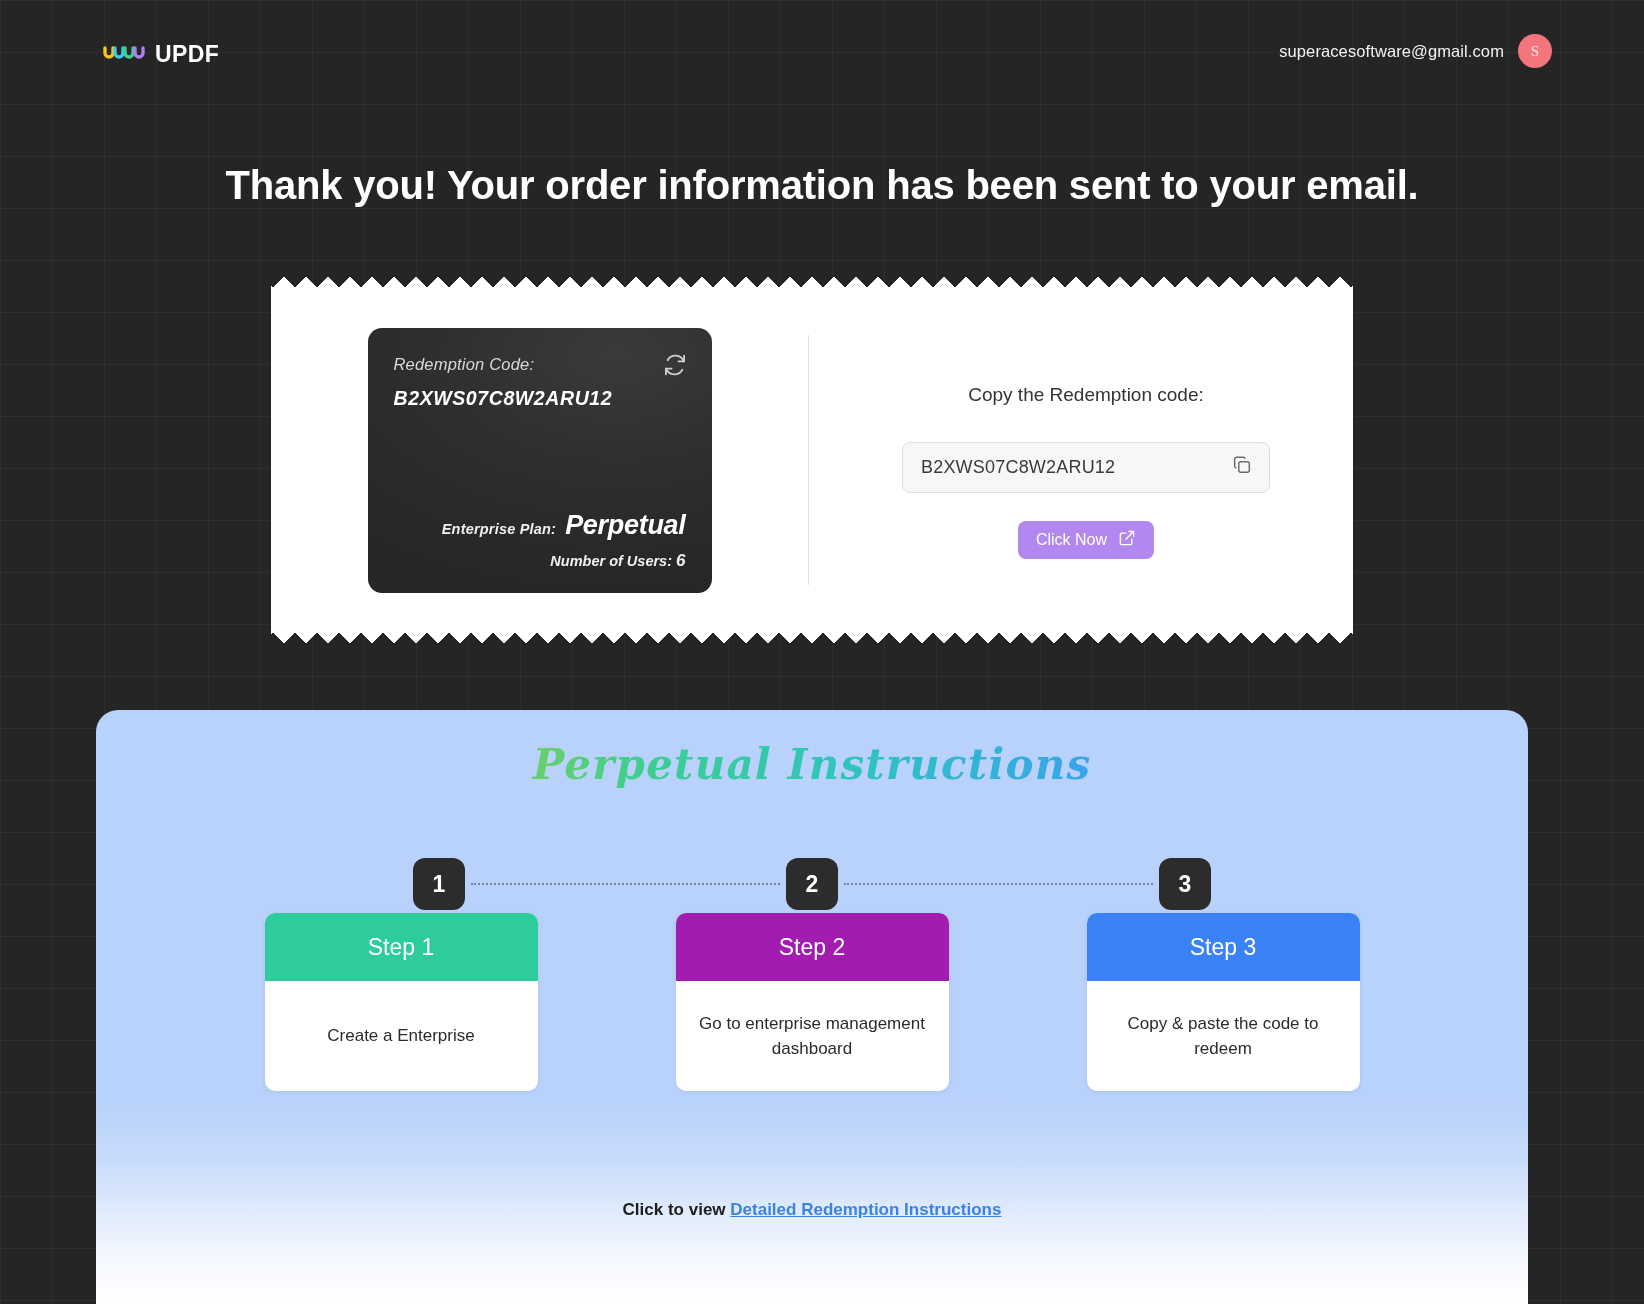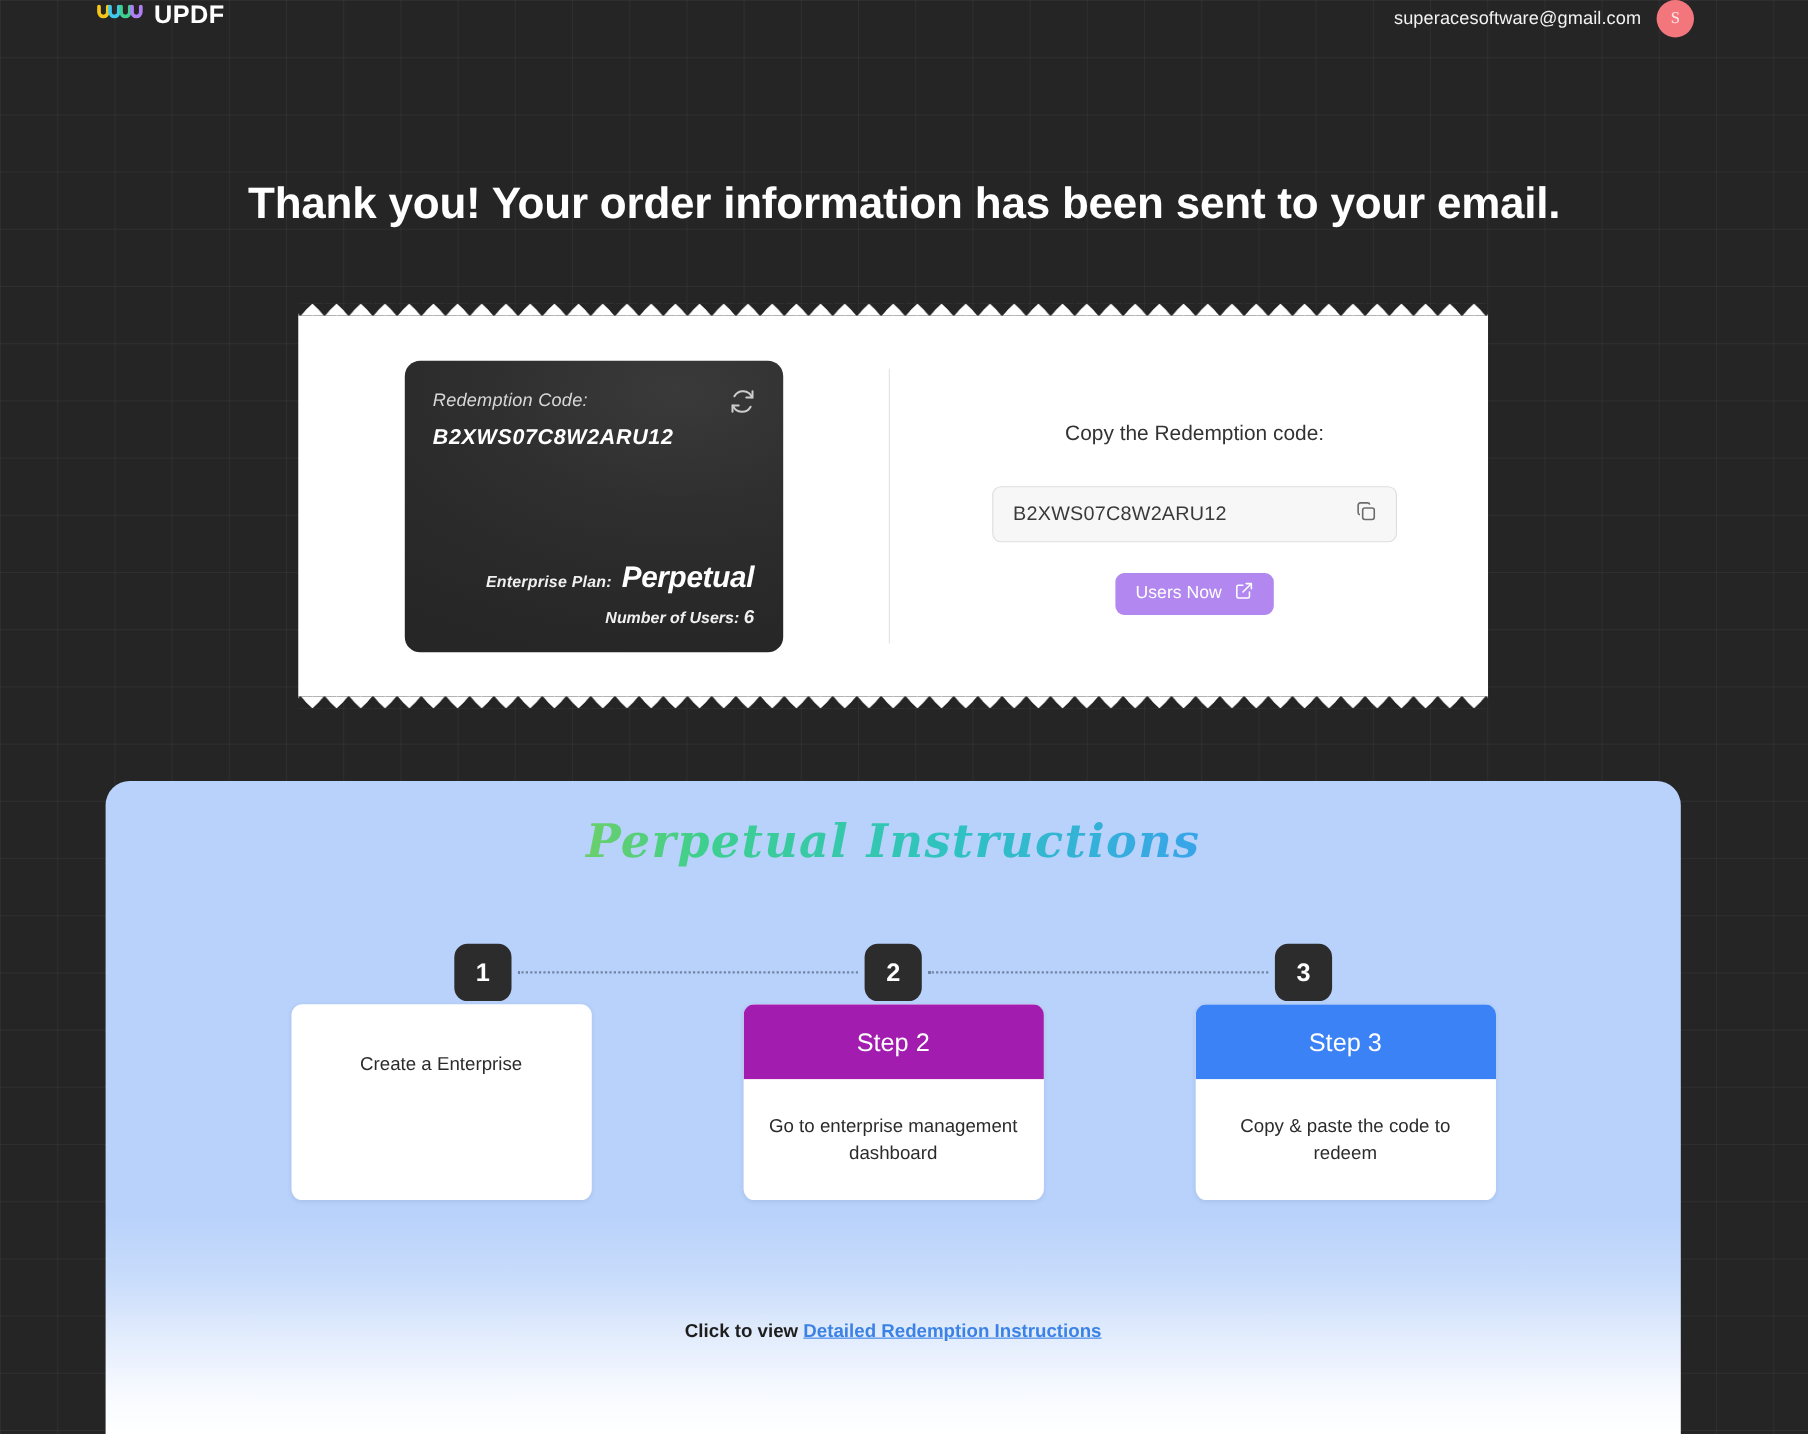--- a/index.html
+++ b/index.html
@@ -16,26 +16,26 @@
     background-image:
       linear-gradient(to right, rgba(255,255,255,0.045) 1px, transparent 1px),
       linear-gradient(to bottom, rgba(255,255,255,0.045) 1px, transparent 1px);
     background-size: 52px 52px;
     position: relative;
   }
 
   
   .topbar {
     position: absolute;
-    top: 0; left: 0; right: 0;
+    top: 0; left: 15px; right: 0;
     height: 68px;
     display: flex;
-    align-items: flex-start;
+    align-items: flex-end;
     justify-content: space-between;
-    padding: 0 44px 0 88px;
+    padding: 0 32px 0 88px;
   }
   .brand {
     display: flex;
     align-items: center;
     gap: 10px;
   }
   .brand-mark { display: block; }
   .brand-name {
     color: #ffffff;
     font-size: 23px;
@@ -408,21 +408,21 @@
         <span class="copy-field-value">B2XWS07C8W2ARU12</span>
         <span class="copy-icon">
           <svg width="22" height="22" viewBox="0 0 24 24" fill="none" stroke="#4a4a4a" stroke-width="1.6">
             <rect x="8.5" y="8.5" width="11.5" height="11.5" rx="2.2"></rect>
             <path d="M15.5 5.2 A2.2 2.2 0 0 0 13.3 3.5 H6.2 A2.2 2.2 0 0 0 4 5.7 V13 A2.2 2.2 0 0 0 5.8 15.2"></path>
           </svg>
         </span>
       </div>
 
       <button class="redeem-btn">
-        <span>Users Now</span>
+        <span>Click Now</span>
         <span>
           <svg width="18" height="18" viewBox="0 0 24 24" fill="none" stroke="#ffffff" stroke-width="1.9" stroke-linecap="round" stroke-linejoin="round">
             <path d="M18.5 13.5 V19 A1.8 1.8 0 0 1 16.7 20.8 H5 A1.8 1.8 0 0 1 3.2 19 V7.3 A1.8 1.8 0 0 1 5 5.5 H10.5"></path>
             <polyline points="14.5,3.4 20.8,3.4 20.8,9.7"></polyline>
             <line x1="10.6" y1="13.6" x2="20.4" y2="3.8"></line>
           </svg>
         </span>
       </button>
     </div>
   </div>
@@ -440,20 +440,21 @@
   <div class="steps-track">
     <div class="step-badge">1</div>
     <div class="dotted-connector"></div>
     <div class="step-badge">2</div>
     <div class="dotted-connector"></div>
     <div class="step-badge">3</div>
   </div>
 
   <div class="step-cards">
     <div class="step-card">
+      <div class="step-card-head" style="background: rgb(46, 204, 155);">Step 1</div>
       <div class="step-card-body">Create a Enterprise</div>
     </div>
     <div class="step-card">
       <div class="step-card-head" style="background: #a21caf;">Step 2</div>
       <div class="step-card-body">Go to enterprise management dashboard</div>
     </div>
     <div class="step-card">
       <div class="step-card-head" style="background: #3b82f6;">Step 3</div>
       <div class="step-card-body">Copy &amp; paste the code to redeem</div>
     </div>

